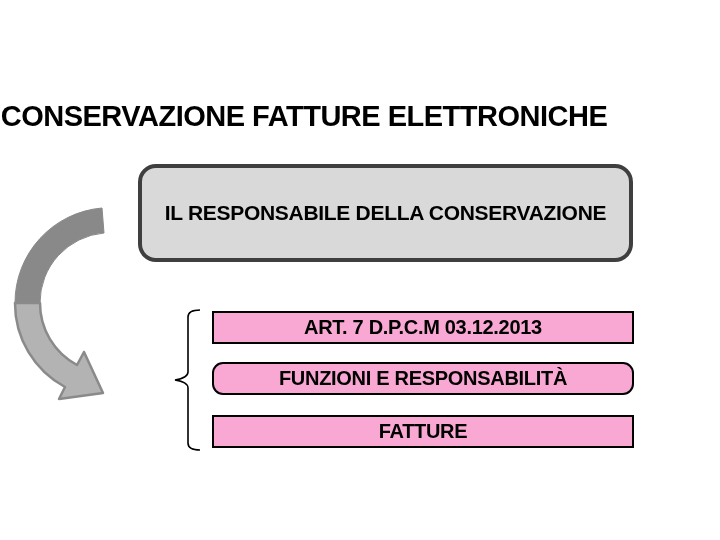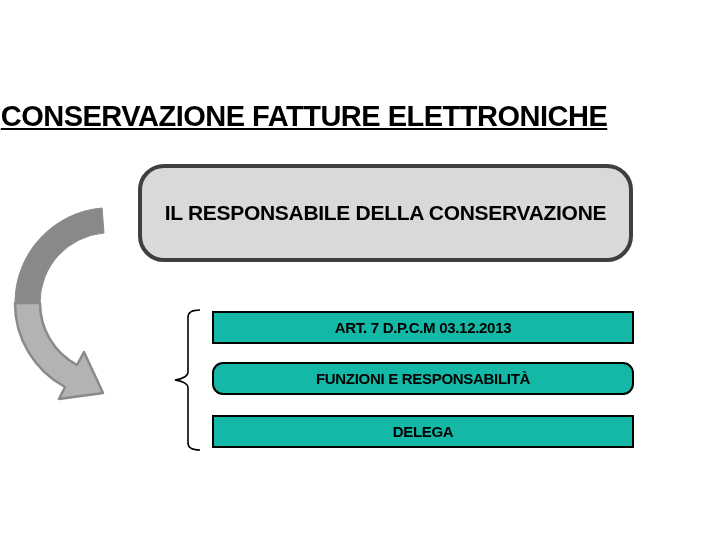--- a/index.html
+++ b/index.html
@@ -19,32 +19,31 @@
   .slide-title {
     position: absolute;
     top: 100px;
     left: 0;
     width: 608px;
     text-align: center;
     font-size: 29px;
     font-weight: bold;
     letter-spacing: -0.5px;
     white-space: nowrap;
-    text-decoration: underline;
   }
   .main-box {
     position: absolute;
     left: 138px;
     top: 164px;
     width: 495px;
     height: 98px;
     box-sizing: border-box;
     background: #d9d9d9;
     border: 4px solid #3f3f3f;
-    border-radius: 26px;
+    border-radius: 18px;
     display: flex;
     align-items: center;
     justify-content: center;
     font-size: 21px;
     font-weight: bold;
     letter-spacing: -0.3px;
     white-space: nowrap;
   }
   .curved-arrow {
     position: absolute;
@@ -59,26 +58,26 @@
     top: 308px;
     width: 34px;
     height: 144px;
   }
   .item-box {
     position: absolute;
     left: 212px;
     width: 422px;
     height: 33px;
     box-sizing: border-box;
-    background: #14b8a6;
+    background: #f9a8d4;
     border: 2px solid #000000;
     display: flex;
     align-items: center;
     justify-content: center;
-    font-size: 15px;
+    font-size: 20px;
     font-weight: bold;
     letter-spacing: -0.3px;
     white-space: nowrap;
   }
   .item-1 { top: 311px; }
   .item-2 { top: 362px; border-radius: 11px; }
   .item-3 { top: 415px; }
 </style>
 </head>
 <body>
@@ -104,16 +103,16 @@
 
   <div class="item-box item-1">
     <span>ART. 7 D.P.C.M 03.12.2013</span>
   </div>
 
   <div class="item-box item-2">
     <span>FUNZIONI E RESPONSABILITÀ</span>
   </div>
 
   <div class="item-box item-3">
-    <span>DELEGA</span>
+    <span>FATTURE</span>
   </div>
 
 </div>
 
 </body></html>

